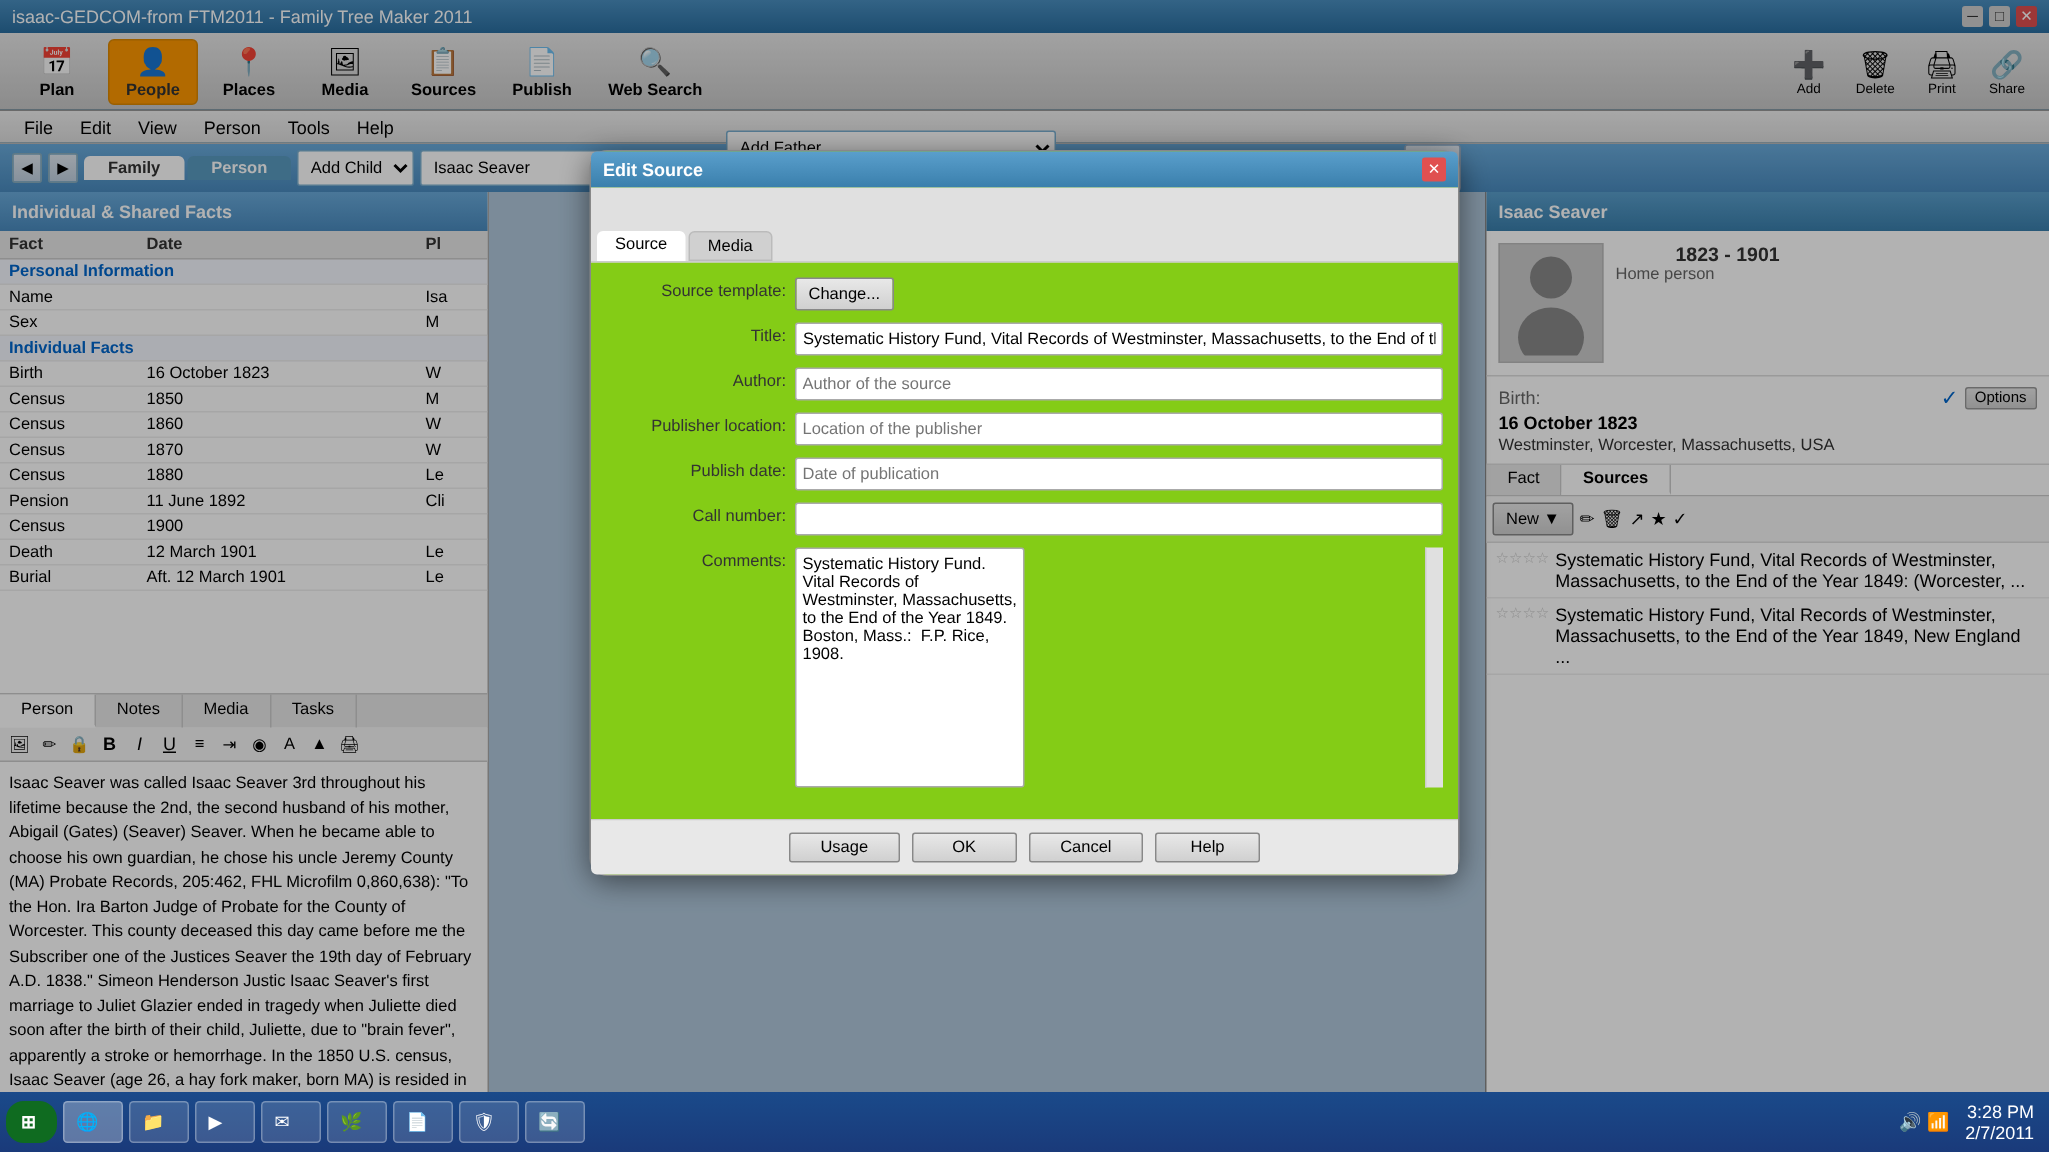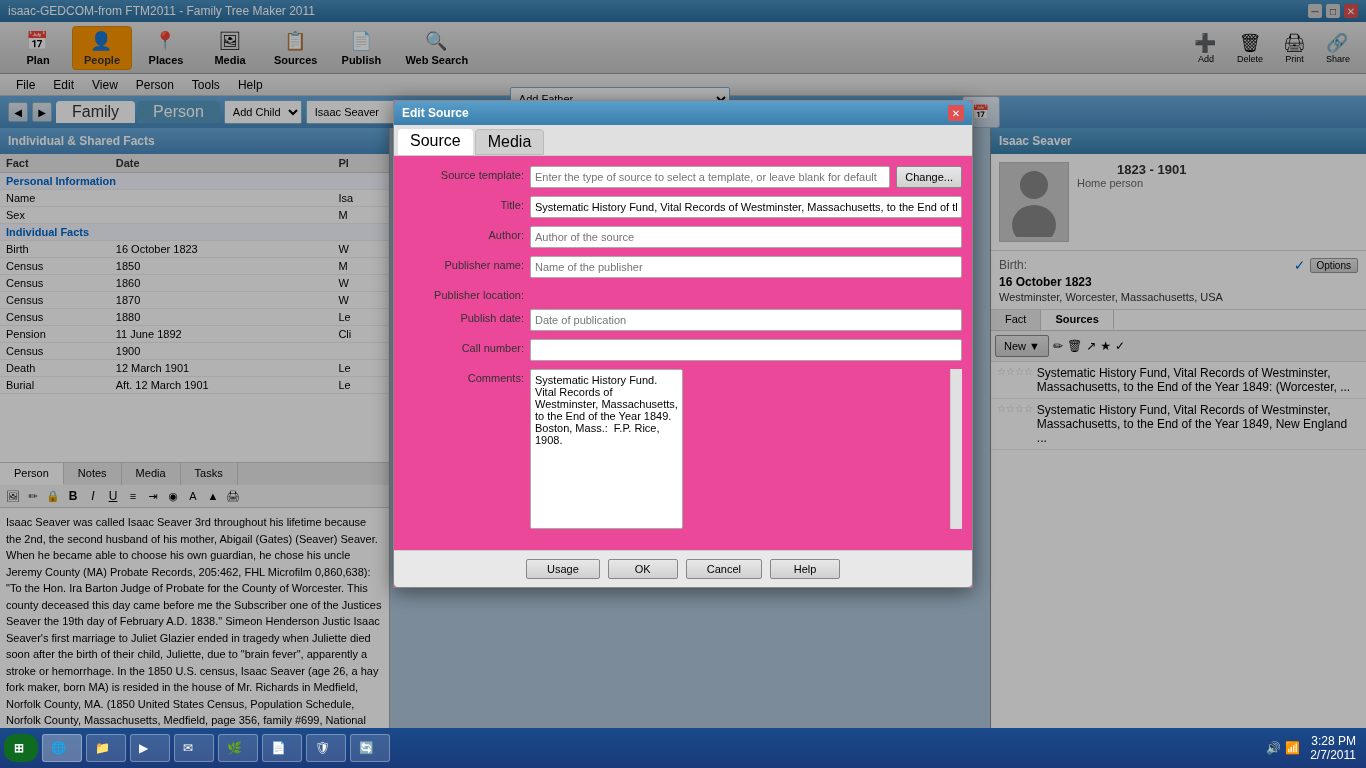--- a/index.html
+++ b/index.html
@@ -84,29 +84,29 @@
       border: 1px solid #8aafc0;
       border-radius: 2px;
       display: flex; align-items: center; justify-content: center;
       cursor: pointer; font-size: 10px;
     }
     .family-person-tabs { display: flex; gap: 2px; }
     .fp-tab {
       padding: 2px 16px;
       border-radius: 4px 4px 0 0;
       cursor: pointer;
-      font-size: 16px;
-      font-weight: normal;
+      font-size: 11px;
+      font-weight: bold;
     }
     .fp-tab.active { background: white; color: #333; }
     .fp-tab.inactive { background: #5a9bc0; color: white; }
 
     
     .left-panel {
-      width: 390px;
+      width: 326px;
       background: white;
       display: flex;
       flex-direction: column;
       border-right: 1px solid #aaa;
     }
     .panel-header {
       background: linear-gradient(to bottom, #6aabdb, #4a8bbf);
       color: white;
       font-size: 13px;
       font-weight: bold;
@@ -217,23 +217,23 @@
       position: absolute;
       top: 0; left: 0; right: 0; bottom: 40px;
       background: rgba(0,0,0,0.3);
       display: flex;
       align-items: flex-start;
       justify-content: center;
       padding-top: 100px;
       z-index: 100;
     }
     .modal {
-      background: #ec4899;
+      background: #84cc16;
       border: 1px solid #888;
-      border-radius: 0;
+      border-radius: 12px;
       box-shadow: 0 4px 20px rgba(0,0,0,0.5);
       width: 580px;
     }
     .modal-title {
       background: linear-gradient(to bottom, #5a9fcc, #3a7fac);
       color: white;
       padding: 4px 8px;
       display: flex;
       align-items: center;
       justify-content: space-between;
@@ -245,21 +245,21 @@
       background: #e05050;
       border: none;
       color: white;
       width: 16px; height: 16px;
       border-radius: 2px;
       cursor: pointer;
       display: flex; align-items: center; justify-content: center;
       font-size: 10px;
     }
     .modal-tabs { display: flex; border-bottom: 1px solid #ccc; background: #e0e0e0; padding: 4px 4px 0; gap: 2px; }
-    .modal-tab { padding: 3px 12px; cursor: pointer; border-radius: 4px 4px 0 0; font-size: 16px; }
+    .modal-tab { padding: 3px 12px; cursor: pointer; border-radius: 4px 4px 0 0; font-size: 11px; margin-top: 25px; }
     .modal-tab.active { background: white; }
     .modal-tab.inactive { background: #d0d0d0; border: 1px solid #bbb; }
     .modal-body { padding: 10px; }
     .form-row { display: flex; align-items: flex-start; margin-bottom: 8px; gap: 6px; }
     .form-label { width: 120px; text-align: right; padding-top: 3px; font-size: 11px; color: #333; flex-shrink: 0; }
     .form-input { flex: 1; height: 22px; border: 1px solid #aaa; border-radius: 2px; padding: 0 4px; font-size: 11px; background: white; }
     .form-input.placeholder { color: #aaa; }
     .form-btn { height: 22px; padding: 0 8px; border: 1px solid #888; border-radius: 2px; background: linear-gradient(to bottom, #e8e8e8, #d0d0d0); cursor: pointer; font-size: 11px; }
     .comments-area { flex: 1; height: 160px; border: 1px solid #aaa; border-radius: 2px; padding: 4px; font-size: 11px; resize: none; font-family: inherit; overflow-y: auto; }
     .select-with-btn { display: flex; flex: 1; gap: 4px; }
@@ -598,41 +598,37 @@
       <button class="modal-close">✕</button>
     </div>
     <div class="modal-tabs">
       <div class="modal-tab active">Source</div>
       <div class="modal-tab inactive">Media</div>
     </div>
     <div class="modal-body">
 
       <div class="form-row">
         <label class="form-label">Source template:</label>
-        <input type="text" class="form-input placeholder" placeholder="Enter the type of source to select a template, or leave blank for default" style="flex: 1 1 0%;">
         <button class="form-btn">Change...</button>
       </div>
 
       <div class="form-row">
         <label class="form-label">Title:</label>
         <input type="text" class="form-input" value="Systematic History Fund, Vital Records of Westminster, Massachusetts, to the End of the Y" style="">
       </div>
 
       <div class="form-row">
         <label class="form-label">Author:</label>
         <input type="text" class="form-input placeholder" placeholder="Author of the source" style="">
       </div>
 
-      <div class="form-row">
-        <label class="form-label">Publisher name:</label>
-        <input type="text" class="form-input placeholder" placeholder="Name of the publisher" style="">
-      </div>
 
       <div class="form-row">
         <label class="form-label">Publisher location:</label>
+        <input type="text" class="form-input placeholder" placeholder="Location of the publisher" style="">
       </div>
 
       <div class="form-row">
         <label class="form-label">Publish date:</label>
         <input type="text" class="form-input placeholder" placeholder="Date of publication" style="">
       </div>
 
 
       <div class="form-row">
         <label class="form-label">Call number:</label>

